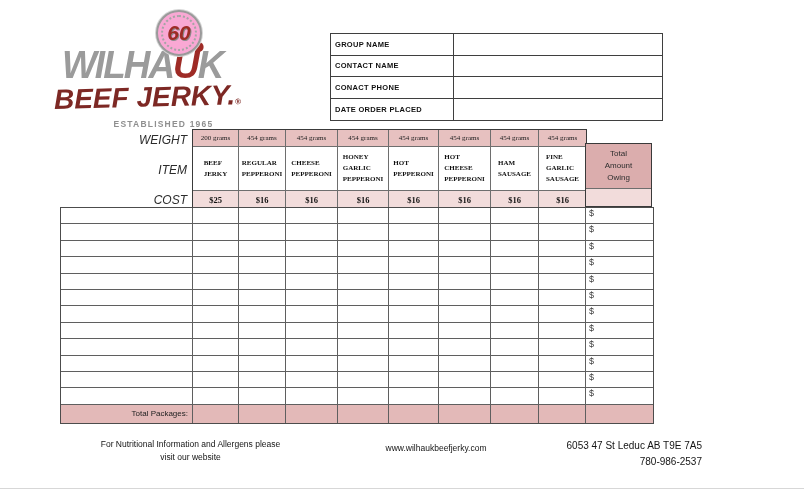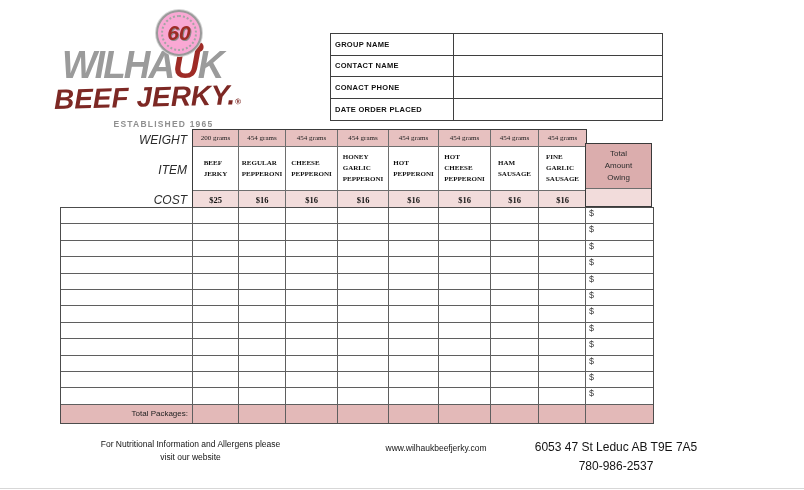--- a/index.html
+++ b/index.html
@@ -128,22 +128,22 @@
   
   .footer-left {
     position:absolute; left:68px; top:438px; width:245px; text-align:center;
     font-size:8.5px; color:#141414; line-height:1.5;
   }
   .footer-site {
     position:absolute; left:336px; top:443px; width:200px; text-align:center;
     font-size:8.5px; color:#141414;
   }
   .footer-right {
-    position:absolute; left:530px; top:438px; width:172px; text-align:center;
-    font-size:12px; color:#141414; line-height:1.6;
+    position:absolute; left:530px; top:438px; width:172px; text-align:right;
+    font-size:10px; color:#141414; line-height:1.6;
   }
   .bottom-line { position:absolute; left:0; bottom:1px; width:100%; height:1px; background:#d7d7d7; }
 </style>
 </head>
 <body>
 
 <div class="page">
 
   <div class="logo">
     <div class="badge">

